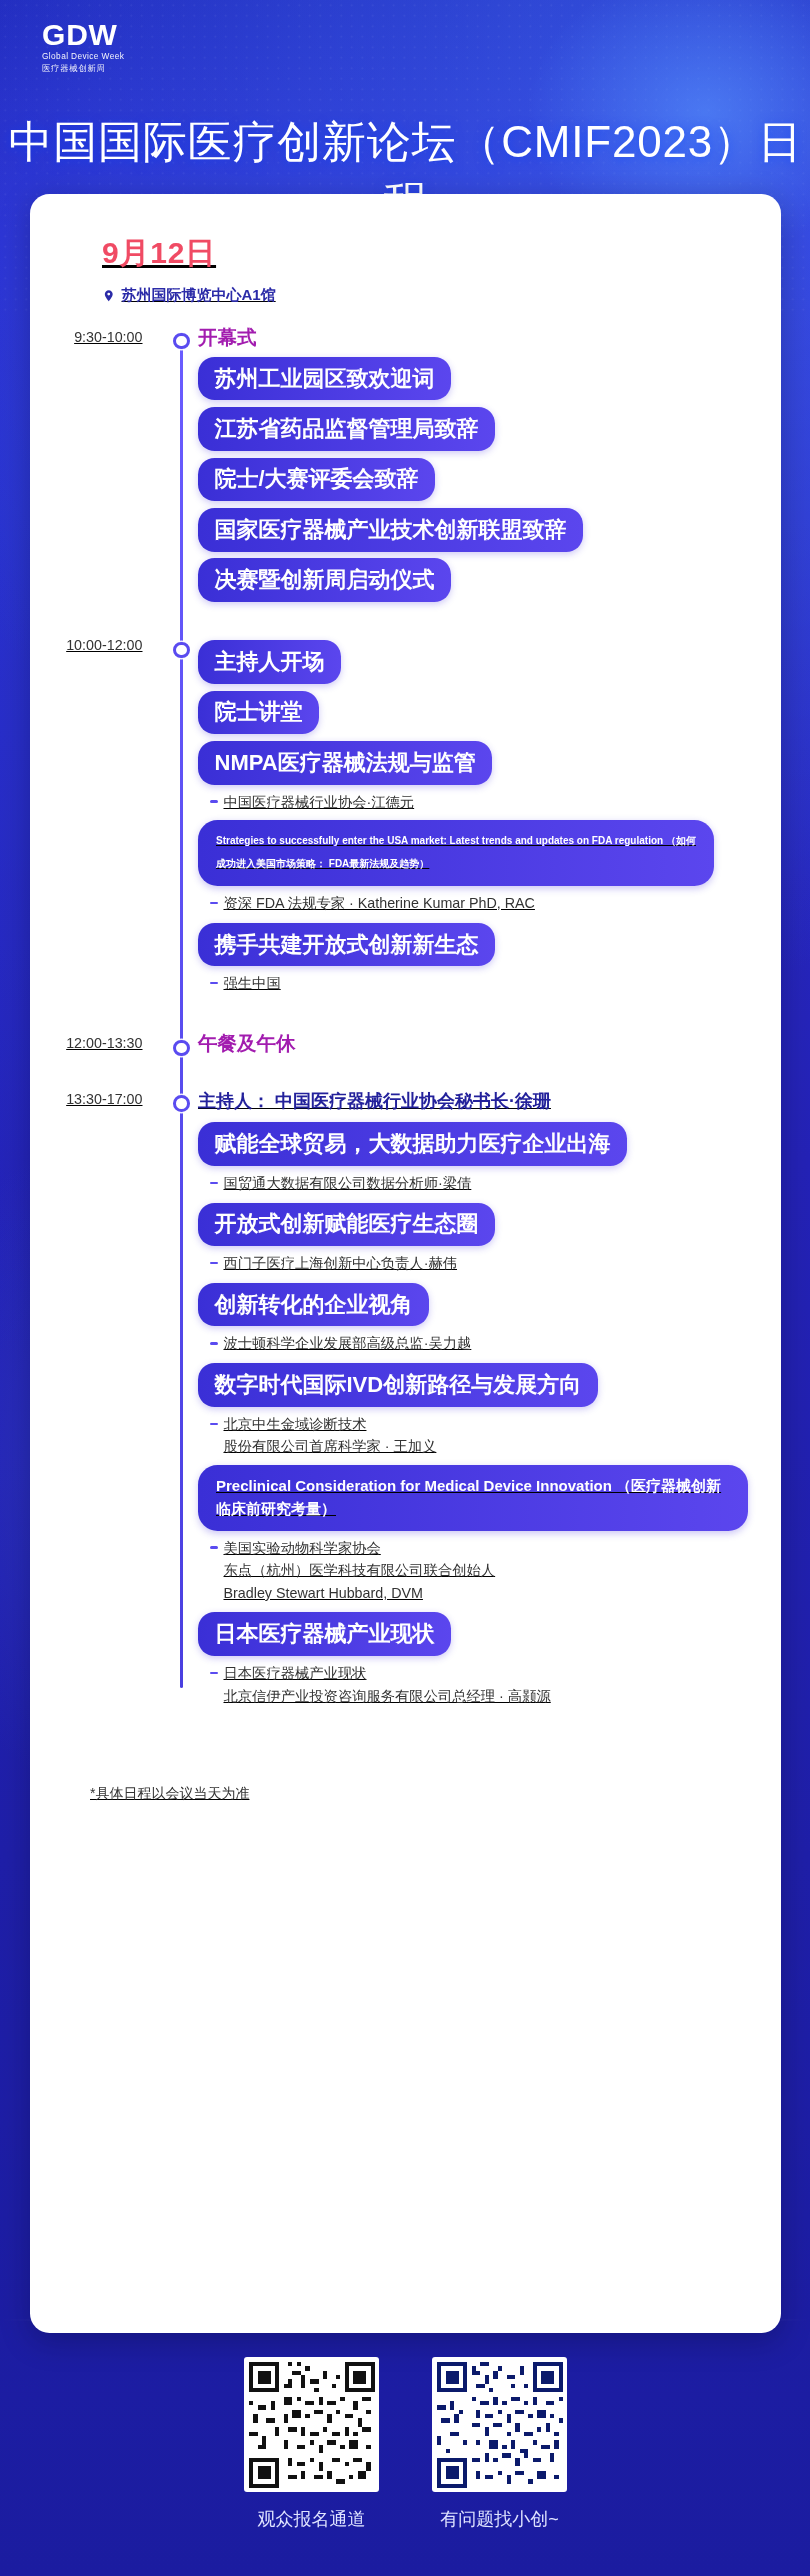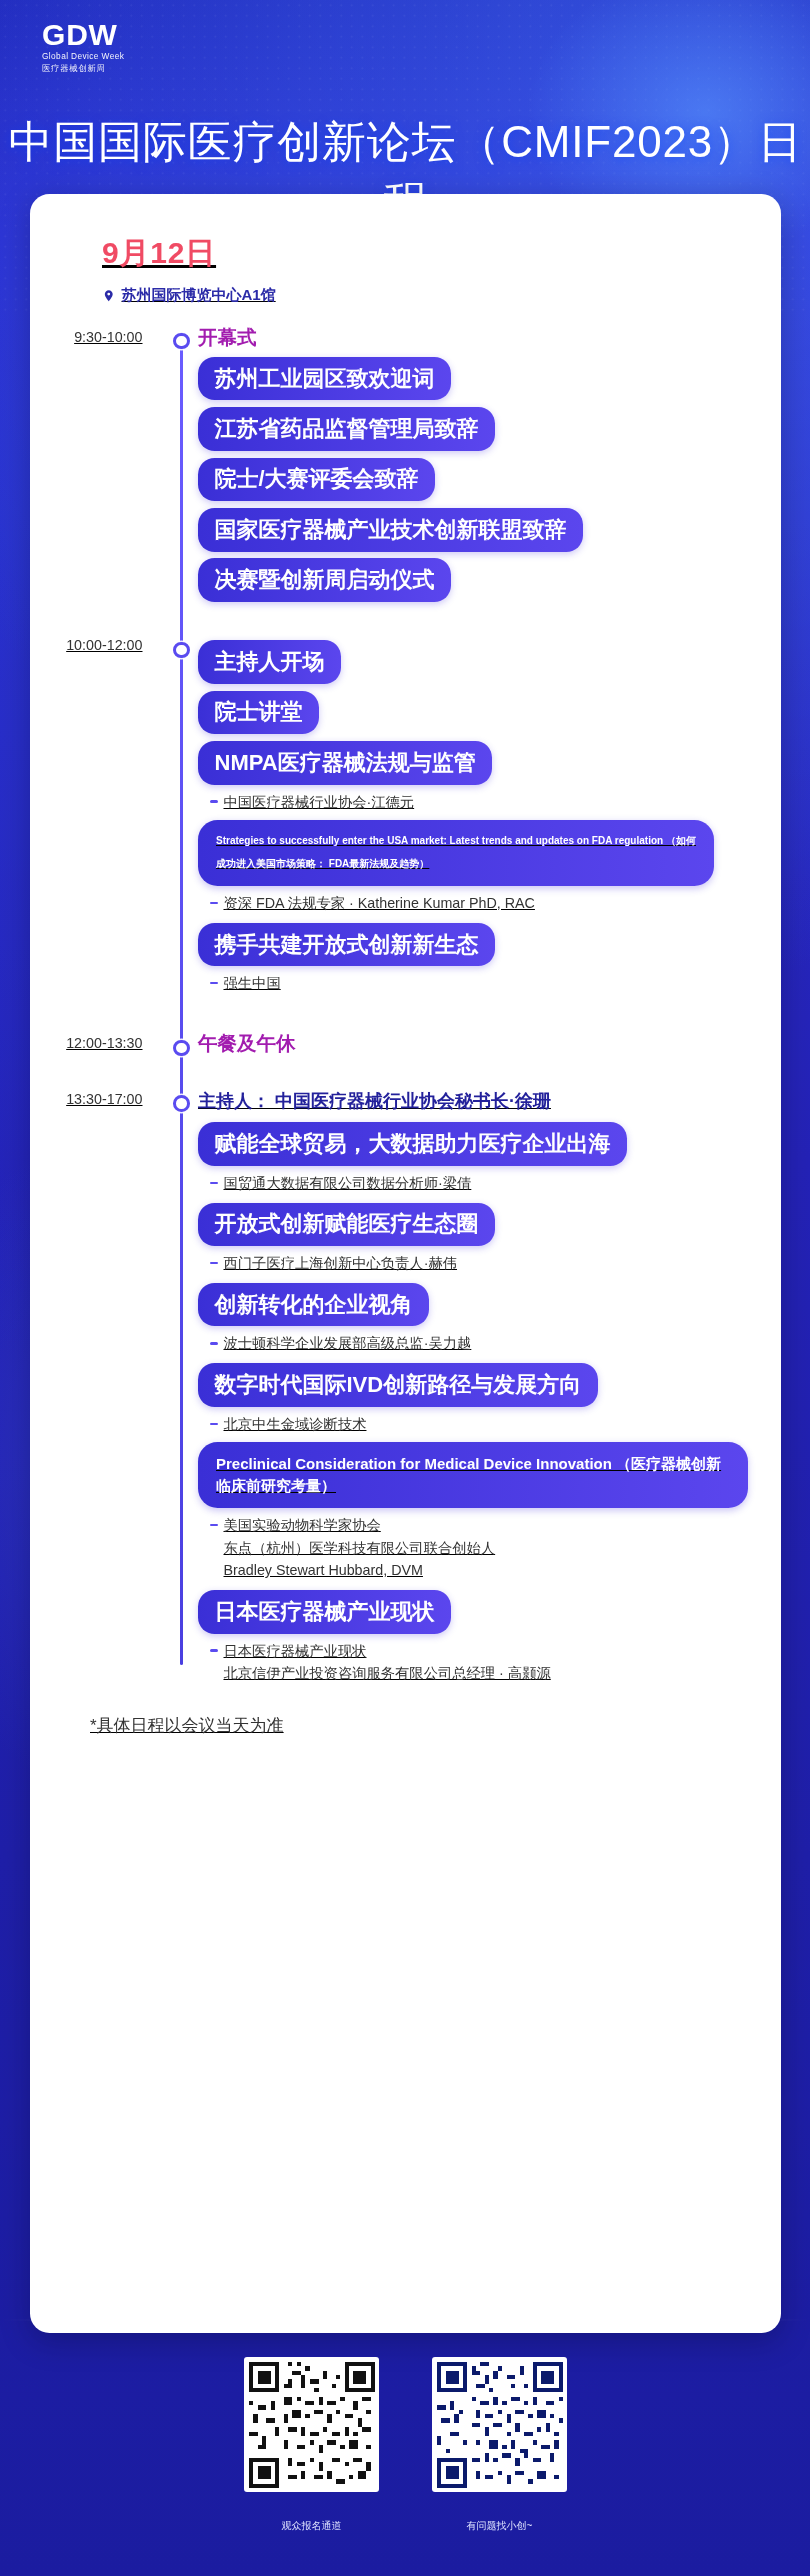--- a/index.html
+++ b/index.html
@@ -118,35 +118,35 @@
   .speaker{
     position:relative;color:#333;font-size:14.3px;line-height:22.5px;
     margin:6px 0 1.5px 12px;padding-left:13.5px;
   }
   .speaker:before{
     content:"";position:absolute;left:0;top:9.8px;width:7.5px;height:2.3px;background:#5a4bf0;border-radius:1.5px;
   }
   .speaker .ln{display:block;}
 
   .footnote{
-    margin:28px 0 0 27px;color:#333;font-size:17px;
+    margin:76px 0 0 27px;color:#333;font-size:14px;
   }
 
   
   .qr-wrap{
     position:absolute;left:0;top:2357px;width:811px;text-align:center;
   }
   .qr-row{display:flex;justify-content:center;gap:45px;}
   .qr-item{width:143px;}
   .qr-box{
     width:135px;height:135px;margin:0 auto;background:#fff;border-radius:3px;
     padding:4.5px;box-sizing:border-box;
   }
   .qr-img{width:100%;height:100%;}
-  .qr-cap{margin-top:27px;color:#dfe3ff;font-size:10px;}
+  .qr-cap{margin-top:15px;color:#dfe3ff;font-size:18px;}
   
   .botline{
     position:absolute;left:0;top:2319px;width:811px;height:1.5px;
     background:linear-gradient(90deg,rgba(255,255,255,0),rgba(255,255,255,.25),rgba(255,255,255,0));
   }
 </style>
 </head>
 <body>
 
 <div class="page">
@@ -232,20 +232,21 @@
 
               <div><span class="pill">开放式创新赋能医疗生态圈</span></div>
               <div class="speaker">西门子医疗上海创新中心负责人·赫伟</div>
 
               <div><span class="pill">创新转化的企业视角</span></div>
               <div class="speaker">波士顿科学企业发展部高级总监·吴力越</div>
 
               <div><span class="pill">数字时代国际IVD创新路径与发展方向</span></div>
               <div class="speaker">
                 <span class="ln">北京中生金域诊断技术</span>
+                <span class="ln">股份有限公司首席科学家 · 王加义</span>
               </div>
 
               <div>
                   <span class="pill en2">Preclinical Consideration for Medical Device Innovation （医疗器械创新临床前研究考量）</span>
                 </div>
               <div class="speaker">
                 <span class="ln">美国实验动物科学家协会</span>
                 <span class="ln">东点（杭州）医学科技有限公司联合创始人</span>
                 <span class="ln">Bradley Stewart Hubbard, DVM</span>
               </div>

